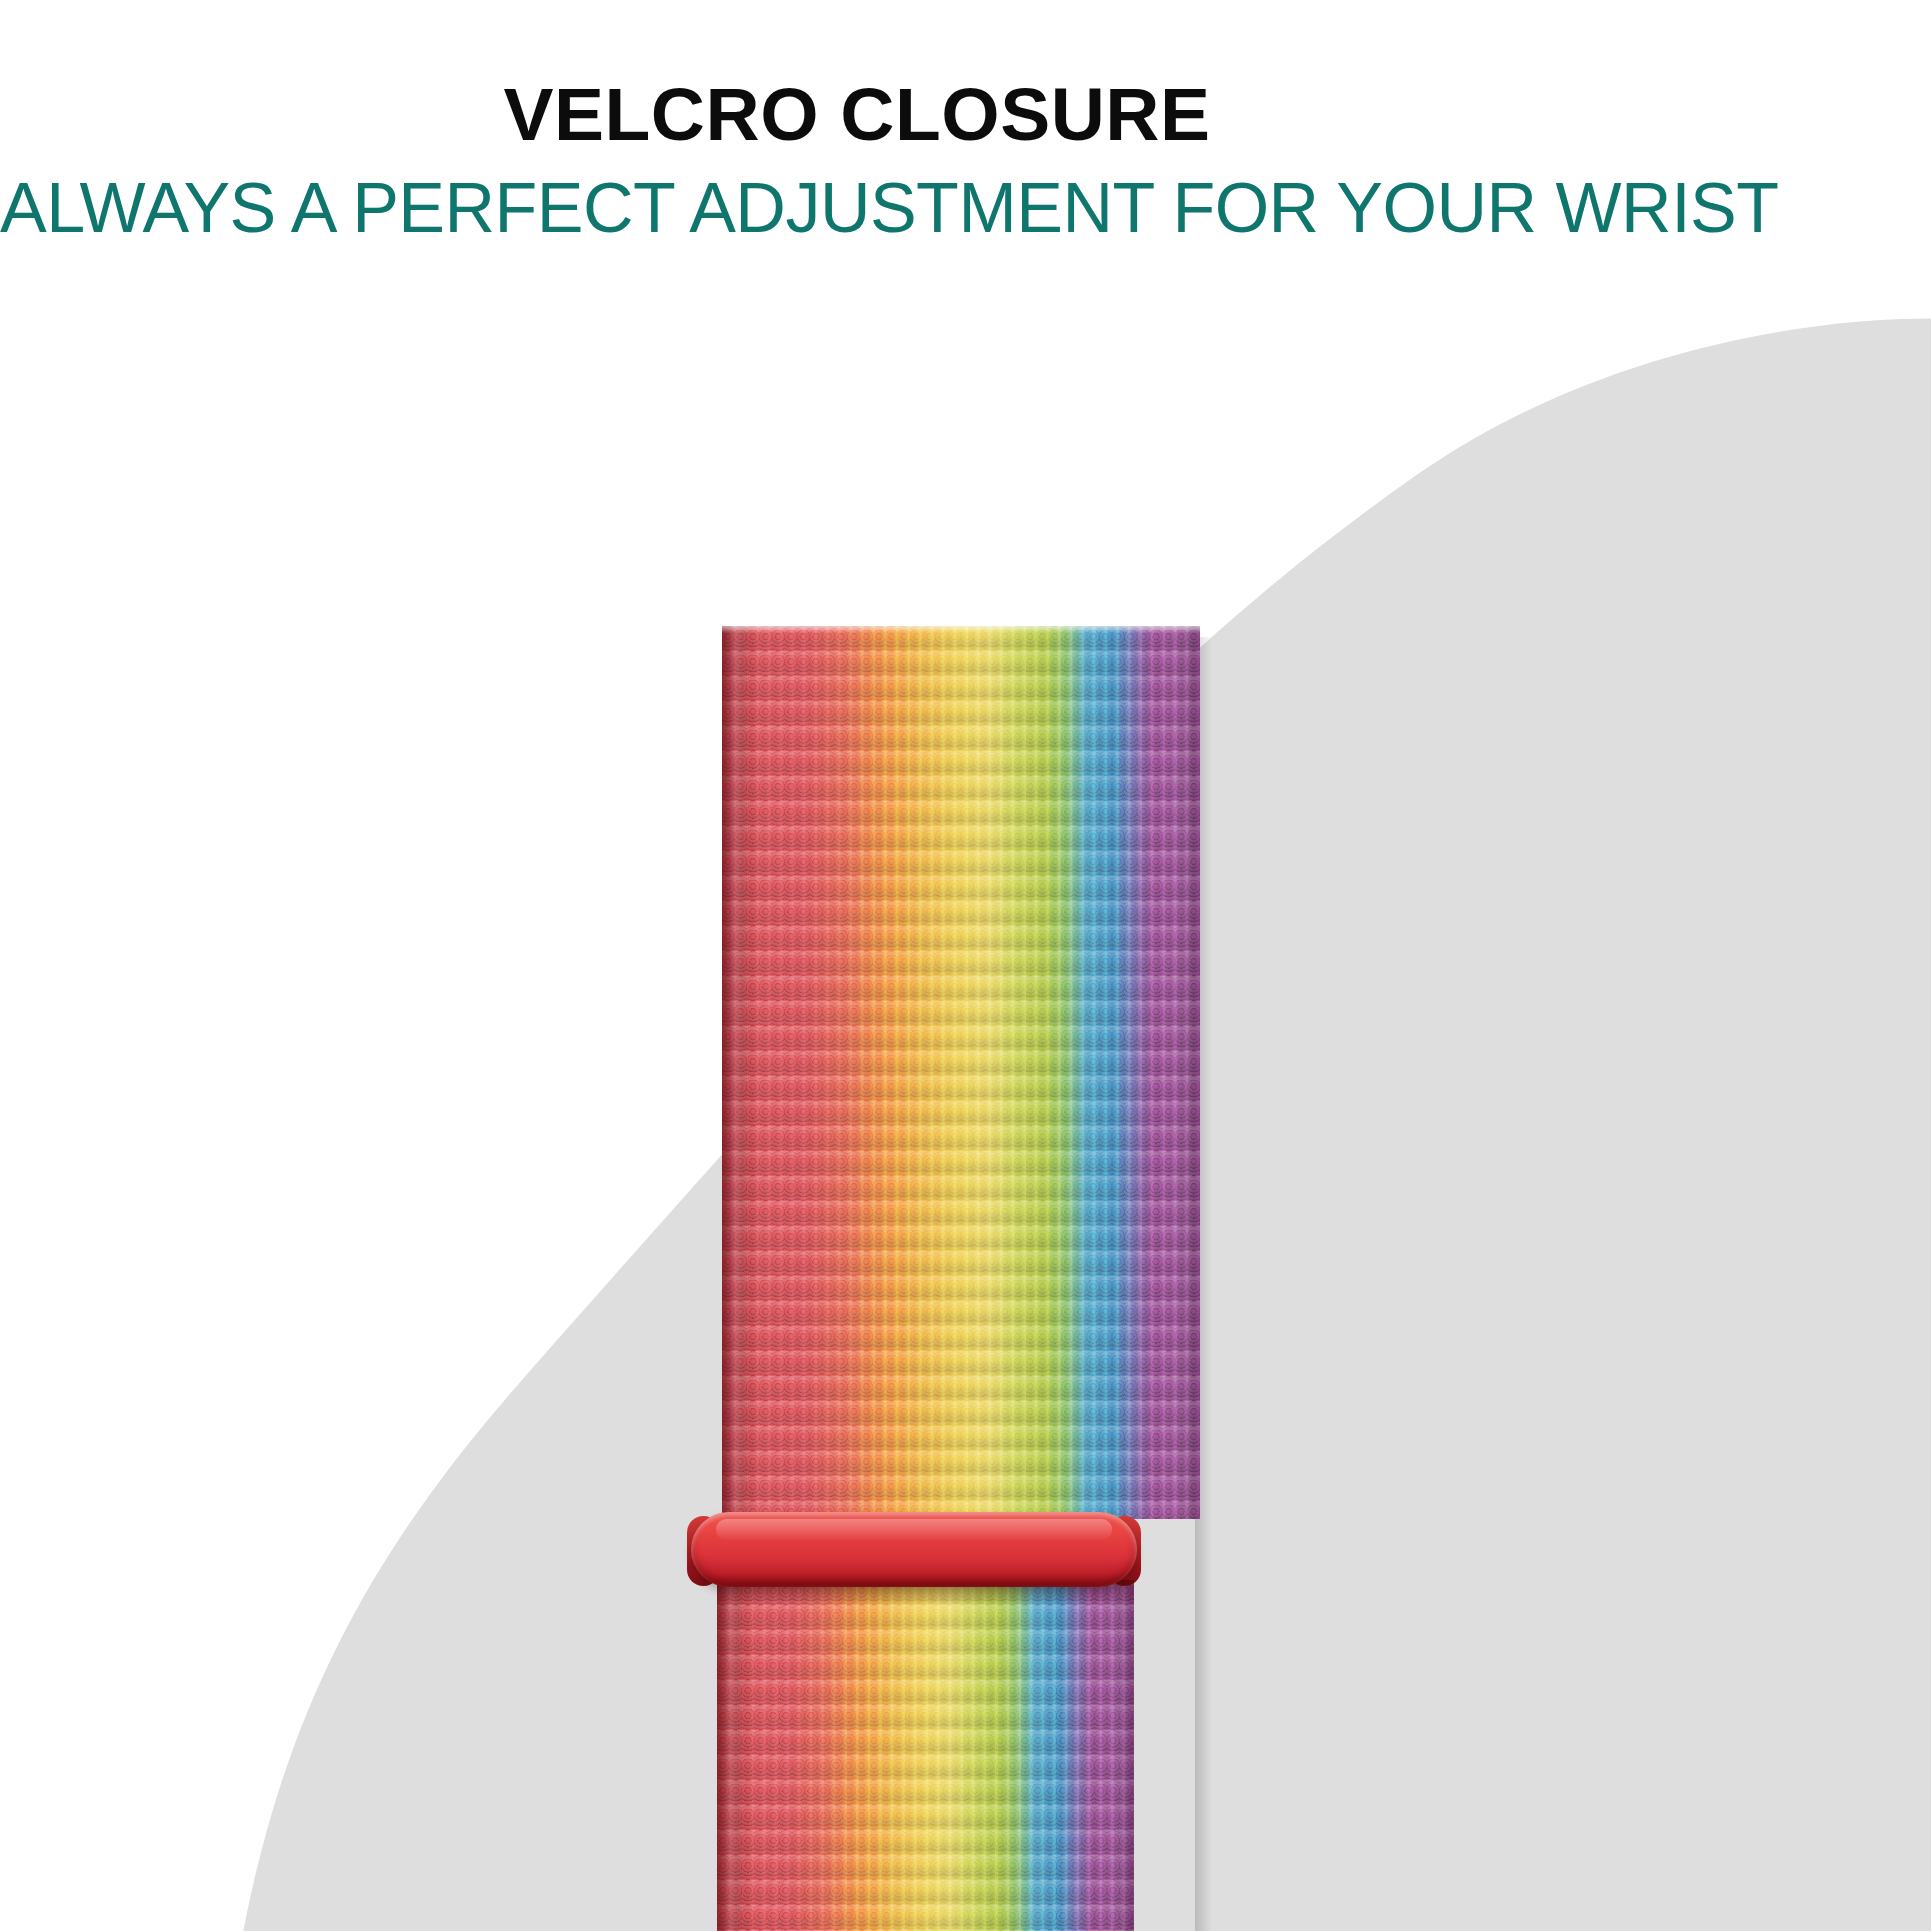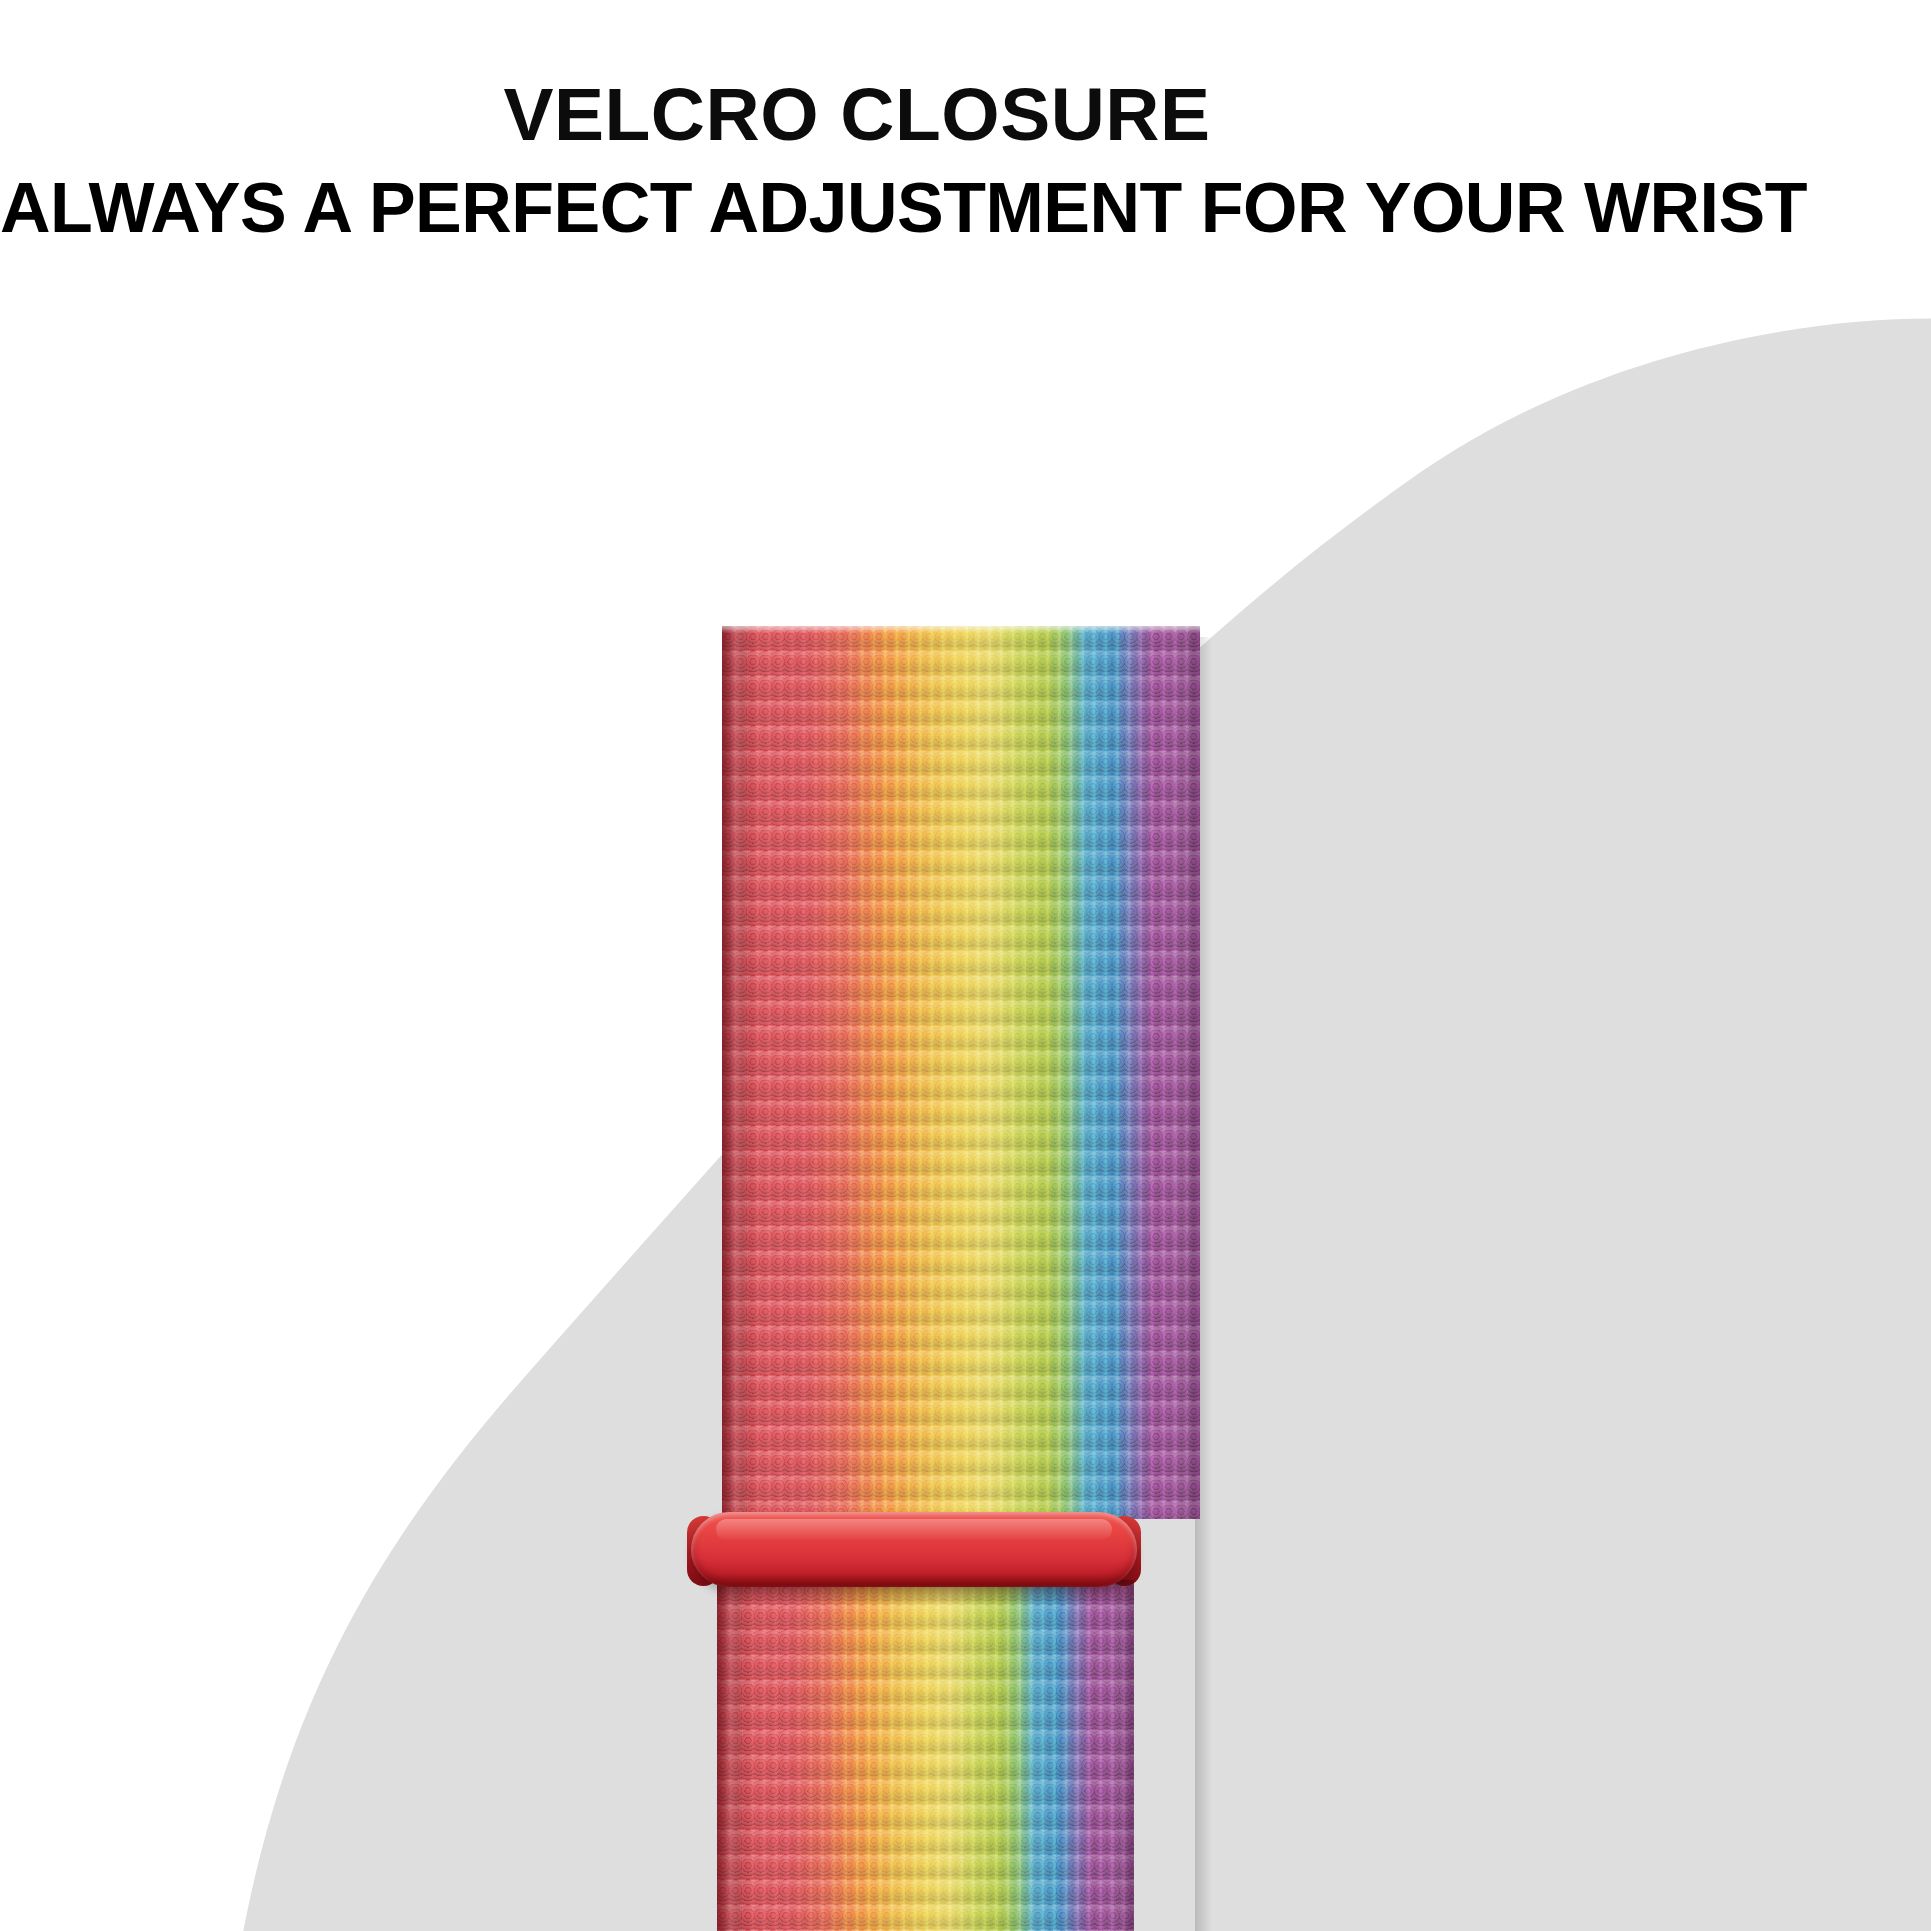--- a/index.html
+++ b/index.html
@@ -44,23 +44,23 @@
     font-weight: 700;
     letter-spacing: 0.5px;
     color: #0c0c0c;
     white-space: nowrap;
   }
   .headline-sub {
     margin: 0;
     padding-top: 17.4px;
     font-size: 70px;
     line-height: 75px;
-    font-weight: 700;
+    font-weight: 400;
     letter-spacing: -0.5px;
-    color: #000000;
+    color: #0f766e;
     white-space: nowrap;
     transform: scaleX(1.0);
   }
 
   
   .band-wrap {
     position: absolute;
     z-index: 2;
   }
 

